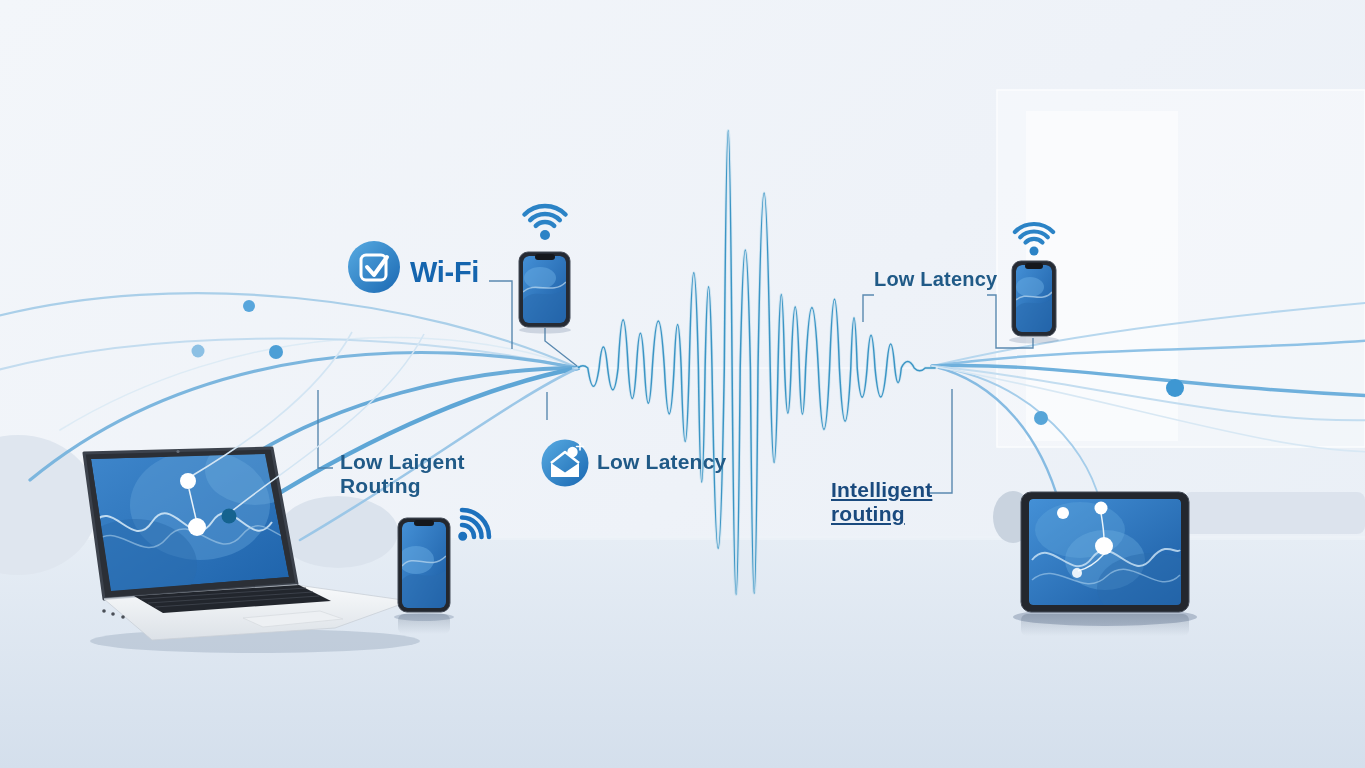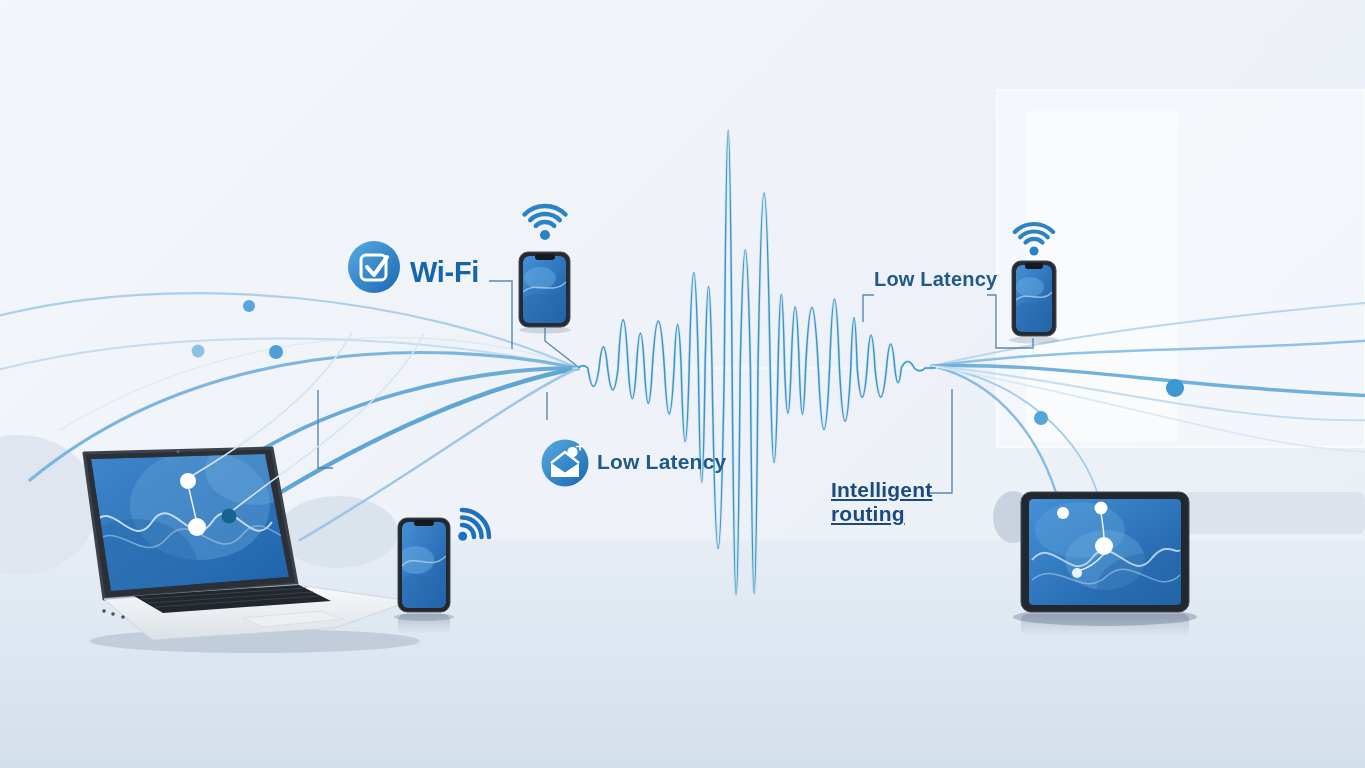--- a/index.html
+++ b/index.html
@@ -241,20 +241,24 @@
     <path d="M551,463 L565,452 L579,463" fill="none" stroke="#ffffff" stroke-width="2.5" stroke-linejoin="round"></path>
     <path d="M551,463 L565,472.5 L579,463 L579,477 L551,477 Z" fill="#ffffff"></path>
     <circle cx="572.5" cy="452" r="5.2" fill="#ffffff"></circle>
     <path d="M580,443 L580,450 M576.5,446.5 L583.5,446.5" stroke="#ffffff" stroke-width="1.6" stroke-linecap="round"></path>
   </g>
 </svg>
 
 <div class="label label-wifi">
   <span>Wi-Fi</span>
 </div>
+<div class="label label-routing-left">
+  <div>Low Laigent</div>
+  <div>Routing</div>
+</div>
 <div class="label label-latency-center">
   <span>Low Latency</span>
 </div>
 <div class="label label-latency-right">
   <span>Low Latency</span>
 </div>
 <div class="label label-routing-right">
   <div>Intelligent</div>
   <div>routing</div>
 </div>

